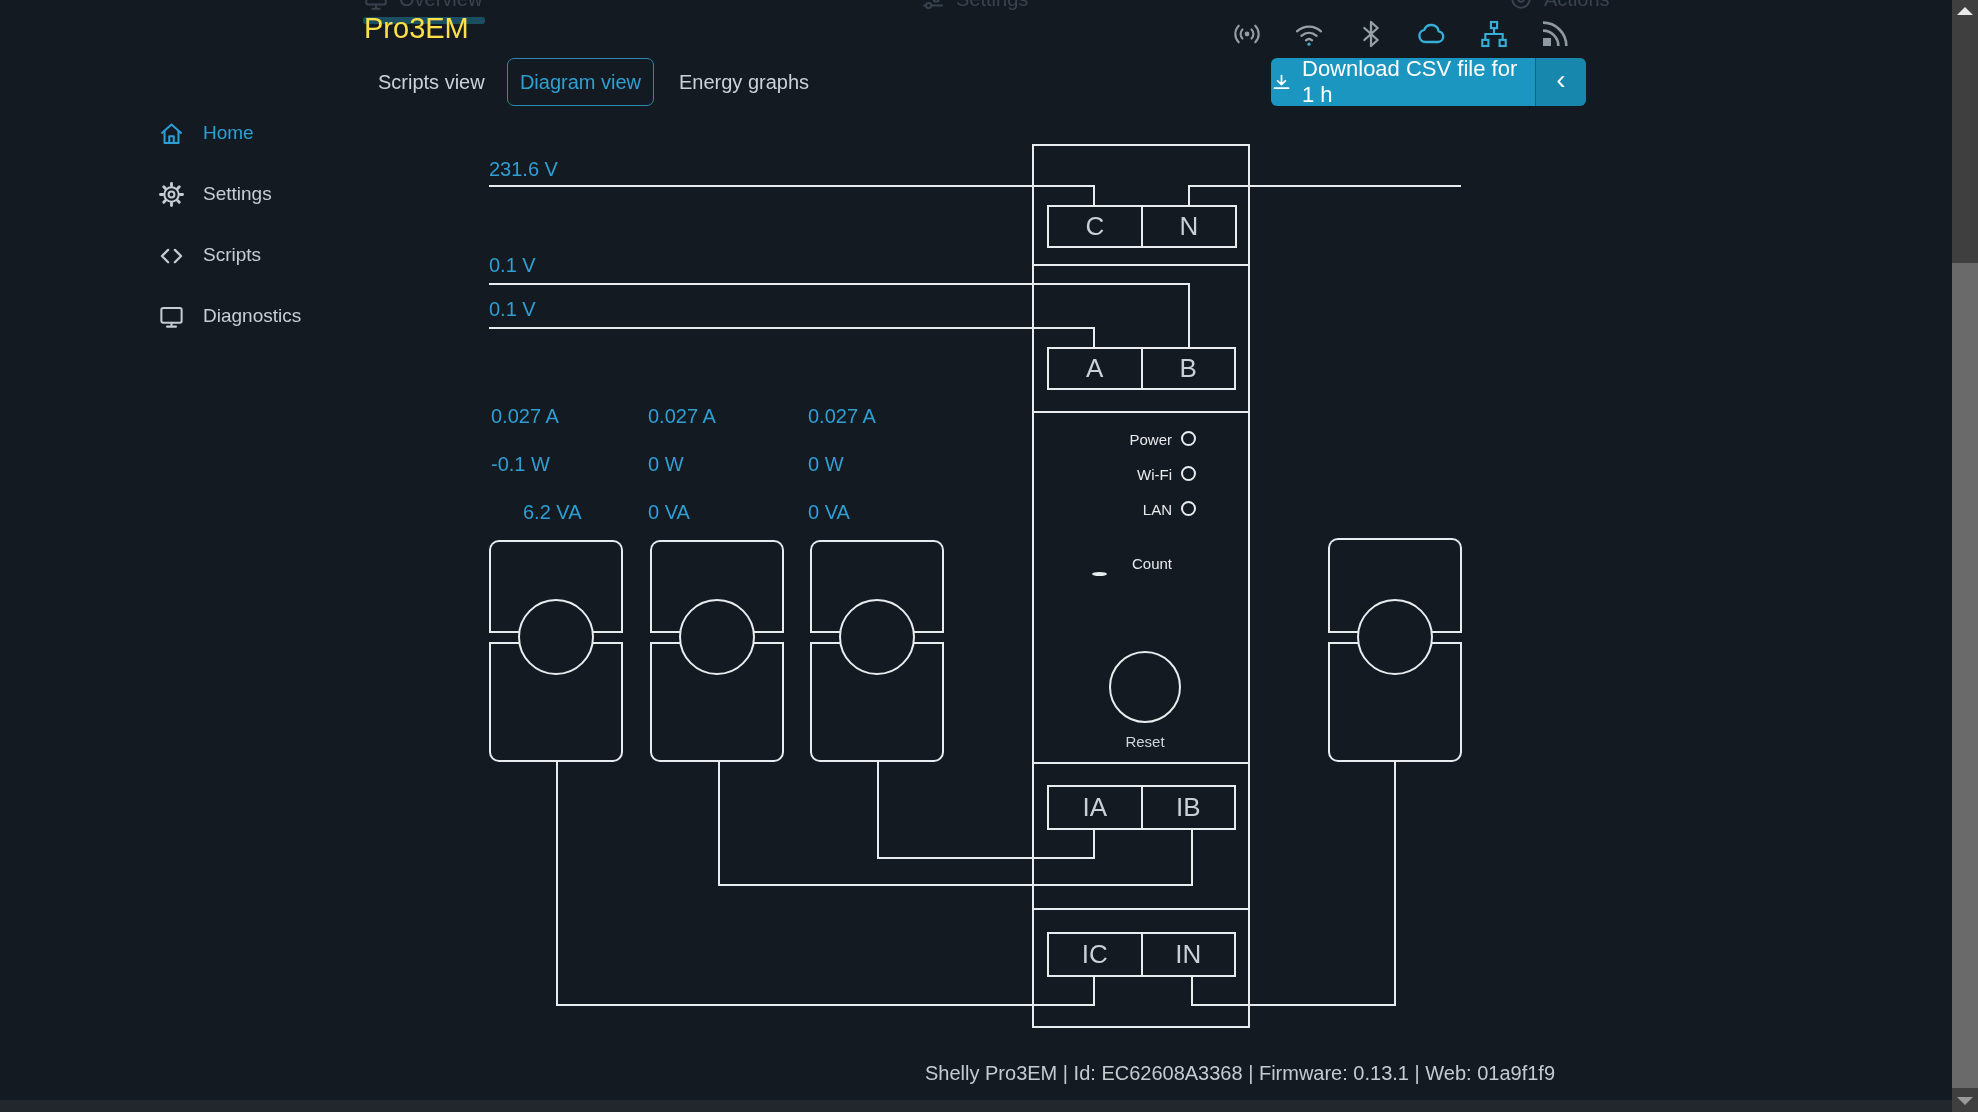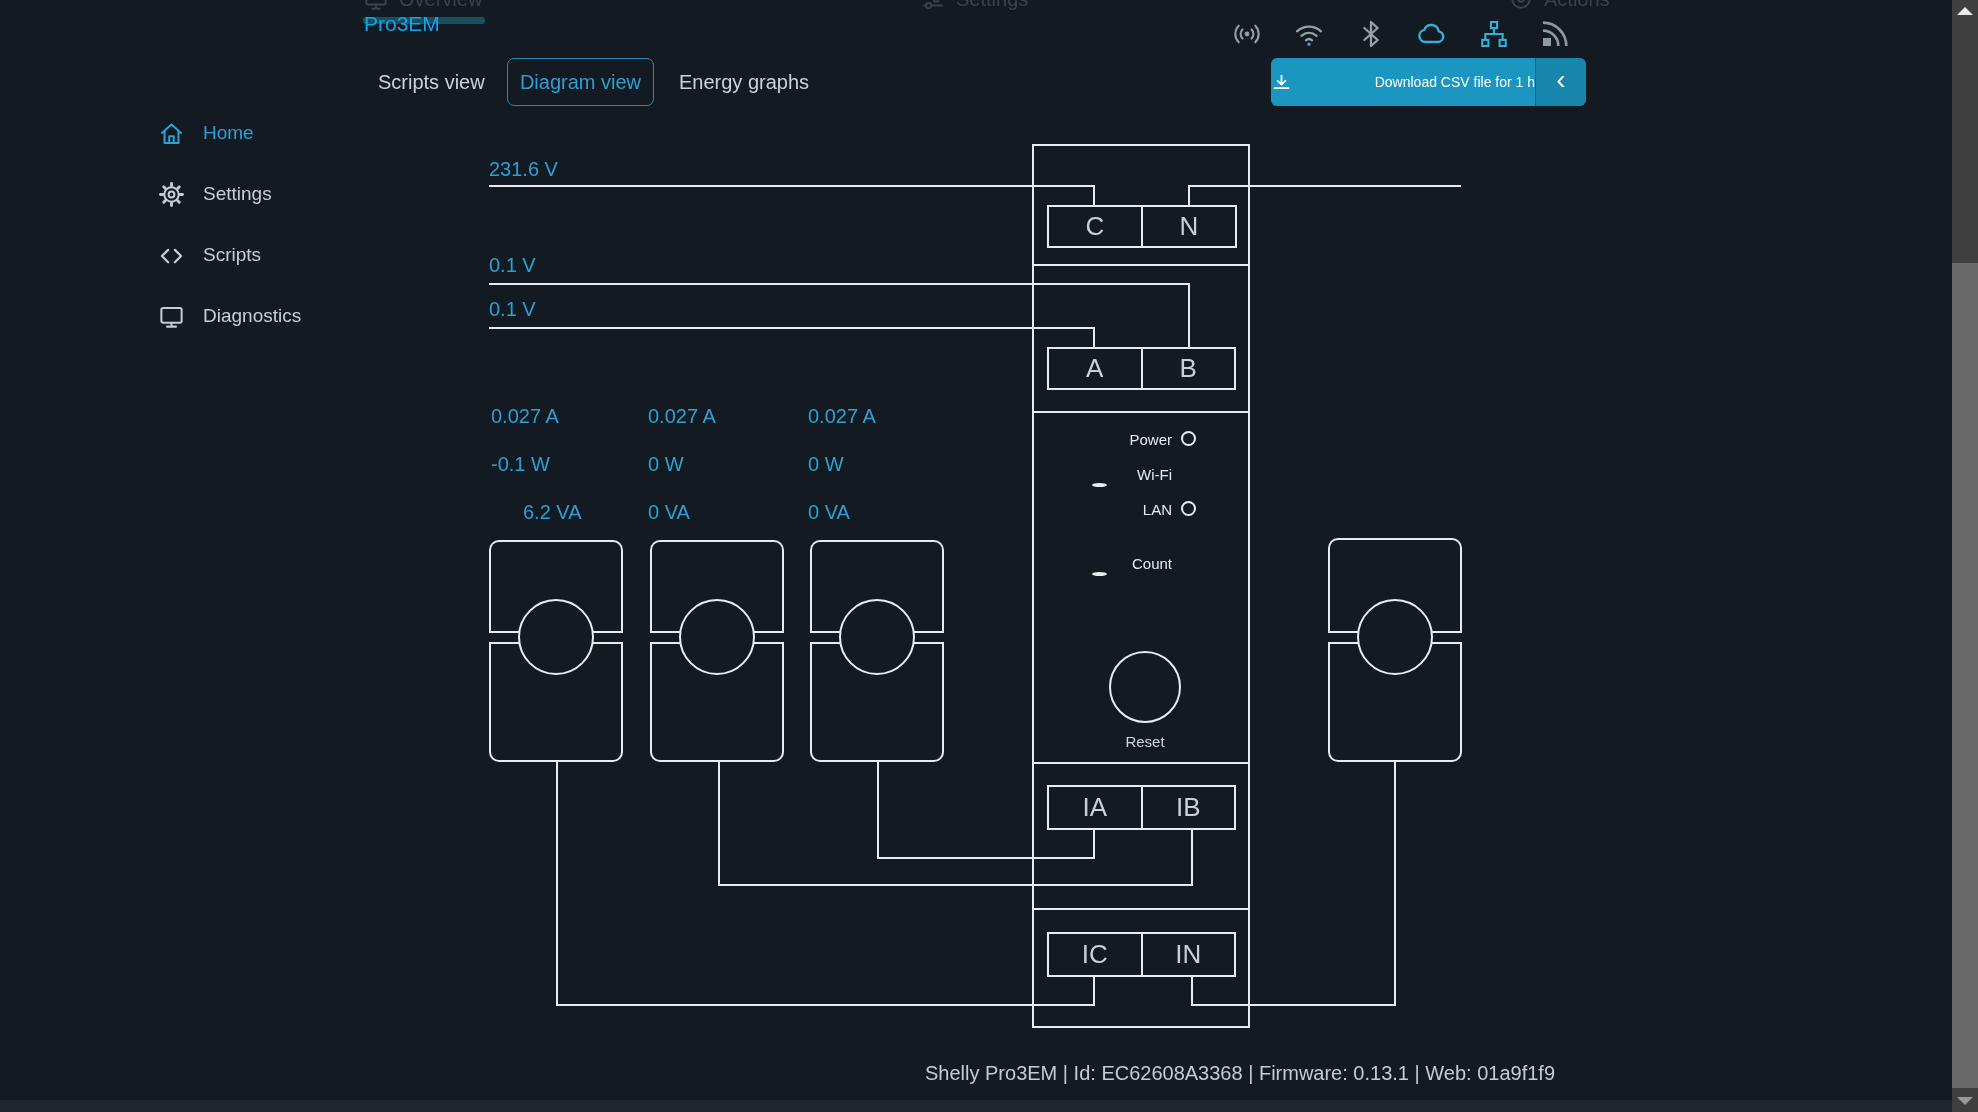--- a/index.html
+++ b/index.html
@@ -115,21 +115,21 @@
     <span>
       <svg width="27" height="27" viewBox="0 0 24 24" fill="none" stroke="#c6ccd2" stroke-width="1.8" stroke-linecap="round">
         <rect x="3" y="4.5" width="18" height="13" rx="1.5"></rect>
           <path d="M12 17.5 V21 M8 21 H16"></path>
       </svg>
     </span>
     <span>Diagnostics</span>
   </div>
 </div>
 
-<div class="abs" style="left:364px;top:12px;font-size:21px;color:#0ea5e9;">Pro3EM</div>
+<div class="abs" style="left:364px;top:12px;font-size:29px;color:#fde047;">Pro3EM</div>
 
 <div class="tab-text" style="left:378px;top:58px;">Scripts view</div>
 <div class="tab-btn" style="left:507px;top:58px;width:147px;">Diagram view</div>
 <div class="tab-text" style="left:679px;top:58px;">Energy graphs</div>
 
 <div class="abs" style="left:1231px;top:18px;">
   <svg width="32" height="32" viewBox="0 0 24 24" fill="none" stroke="#929ca4" stroke-width="1.6" stroke-linecap="round">
     <circle cx="12" cy="12" r="1.8" fill="#929ca4" stroke="none"></circle>
     <path d="M8.6 15.4 A4.8 4.8 0 0 1 8.6 8.6 M15.4 8.6 A4.8 4.8 0 0 1 15.4 15.4"></path>
     <path d="M5.8 18.2 A8.8 8.8 0 0 1 5.8 5.8 M18.2 5.8 A8.8 8.8 0 0 1 18.2 18.2"></path>
@@ -163,22 +163,22 @@
 </div>
 <div class="abs" style="left:1539px;top:18px;">
   <svg width="32" height="32" viewBox="0 0 24 24" fill="none" stroke="#8f99a1" stroke-width="2">
     <rect x="3" y="15" width="6" height="6" fill="#8f99a1" stroke="none"></rect>
     <path d="M3 9.5 A11.5 11.5 0 0 1 14.5 21"></path>
     <path d="M3 3.5 A17.5 17.5 0 0 1 20.5 21"></path>
   </svg>
 </div>
 
 <div class="abs" style="left:1271px;top:58px;width:264px;height:48px;background:var(--btn);
-     border-radius:6px 0 0 6px;display:flex;align-items:center;justify-content:space-between;gap:10px;
-     color:#fff;font-size:14px;cursor:pointer;">
+     border-radius:6px 0 0 6px;display:flex;align-items:center;justify-content:center;gap:10px;
+     color:#fff;font-size:22px;cursor:pointer;">
   <span>
     <svg width="21" height="21" viewBox="0 0 24 24" fill="none" stroke="#fff" stroke-width="2" stroke-linecap="round" stroke-linejoin="round">
       <path d="M12 4 V14 M7.5 10 L12 14.5 L16.5 10 M4 18.5 H20"></path>
     </svg>
   </span>
   <span>Download CSV file for 1 h</span>
 </div>
 <div class="abs" style="left:1535px;top:58px;width:51px;height:48px;background:var(--btn-dark);
      border-radius:0 6px 6px 0;border-left:1px solid rgba(0,0,0,0.25);display:flex;align-items:center;
      justify-content:center;color:#fff;font-size:28px;cursor:pointer;">
@@ -246,21 +246,21 @@
   </div>
   <div class="term-row" style="left:1047px;top:932px;width:189px;height:45px;">
     <div class="term-cell">IC</div>
     <div class="term-cell">IN</div>
   </div>
 
   <div class="led-row" style="left:1092px;top:431px;">
     <div class="led-label">Power</div>
     <div class="led-circle"></div>
   </div>
-  <div class="led-row" style="left:1092px;top:466px;flex-direction:column;">
+  <div class="led-row" style="left:1092px;top:466px;">
     <div class="led-label">Wi-Fi</div>
     <div class="led-circle"></div>
   </div>
   <div class="led-row" style="left:1092px;top:501px;">
     <div class="led-label">LAN</div>
     <div class="led-circle"></div>
   </div>
   <div class="led-row" style="left:1092px;top:555px;flex-direction:column;">
     <div class="led-label">Count</div>
     <div class="led-circle"></div>

